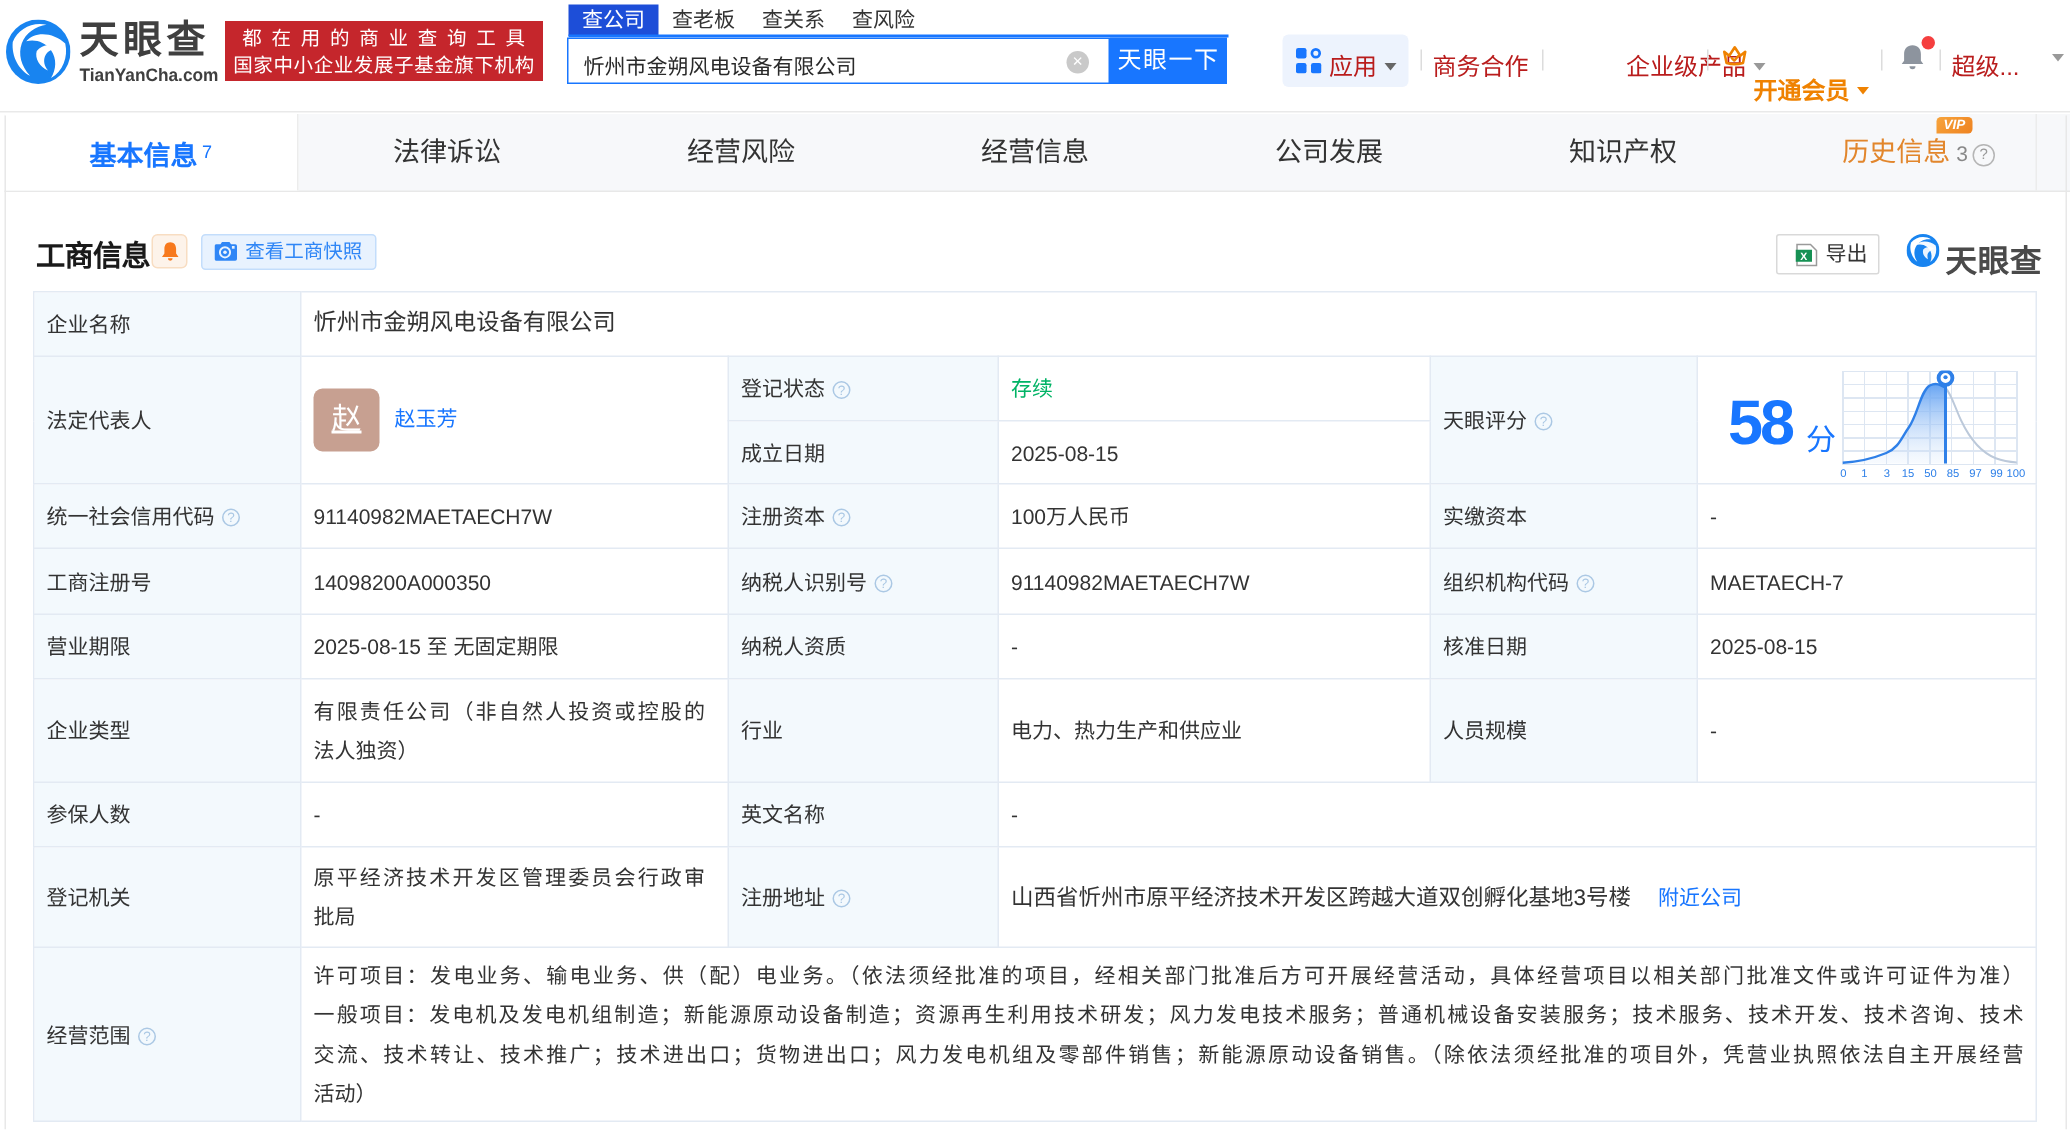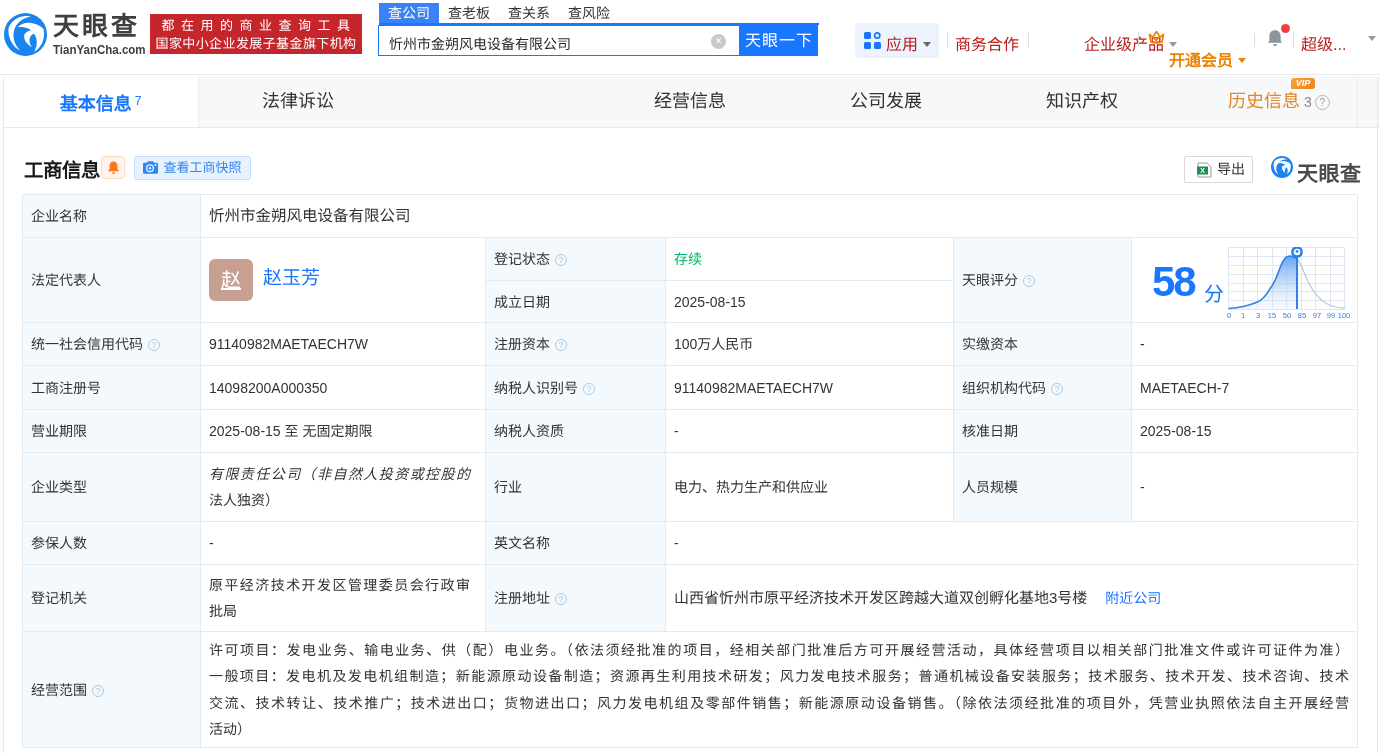--- a/index.html
+++ b/index.html
@@ -11,21 +11,21 @@
 
 
 #header { position:absolute; left:0; top:0; width:1380px; height:75px; background:#fff; border-bottom:1px solid #e9e9e9; }
 #logoTxt { position:absolute; left:53px; top:13px; font-size:26px; font-weight:bold; color:#3f3f3f; letter-spacing:3px; line-height:26px; }
 #logoSub { position:absolute; left:53px; top:43px; font-size:12px; font-weight:bold; color:#3f3f3f; letter-spacing:0; transform:scaleX(0.96); transform-origin:0 0; }
 #redBadge { position:absolute; left:150px; top:14px; width:212px; height:40px; background:#c5262c; color:#fff; text-align:center; }
 #redBadge .l1 { font-size:13px; letter-spacing:6.5px; margin-top:4px; text-indent:6px; white-space:nowrap; line-height:16px; }
 #redBadge .l2 { font-size:13px; letter-spacing:0.4px; margin-top:2px; white-space:nowrap; line-height:16px; }
 
 
-#stabActive { position:absolute; left:379px; top:3px; width:60px; height:21px; background:#3b82f6; color:#fff; font-size:14px; text-align:center; line-height:21px; }
+#stabActive { position:absolute; left:379px; top:3px; width:60px; height:21px; background:#1d4ed8; color:#fff; font-size:14px; text-align:center; line-height:21px; }
 .stab { position:absolute; top:3px; font-size:14px; color:#333; line-height:21px; }
 #stabLine { position:absolute; left:379px; top:23px; width:440px; height:2px; background:#1876ff; }
 #searchBox { position:absolute; left:378px; top:25px; width:362px; height:31px; border:1px solid #1876ff; background:#fff; }
 #searchTxt { position:absolute; left:10px; top:7px; font-size:14px; color:#2a2a2a; }
 #clearBtn { position:absolute; left:332px; top:8px; width:15px; height:15px; border-radius:50%; background:#c9c9c9; color:#fff; font-size:9px; line-height:15px; text-align:center; }
 #searchBtn { position:absolute; left:740px; top:25px; width:78px; height:31px; background:#1876ff; color:#fff; font-size:16px; text-align:center; line-height:31px; letter-spacing:1px; }
 
 
 #appChip { position:absolute; left:855px; top:23px; width:84px; height:35px; background:#edf3fd; border-radius:4px; }
 .sep { position:absolute; top:33px; width:1px; height:14px; background:#dcdcdc; }
@@ -124,20 +124,21 @@
     </svg>
     <div id="redDot"></div>
     <div class="sep" style="left:1293px;"></div>
     <div class="mitem" style="left:1301px;">超级...</div>
     <span class="caret abs" style="left:1363px;top:36px;border-top-color:#999;"></span>
   </div>
 
   <div id="tabbar">
     <div class="tab" id="tabActive" style="left:0;">基本信息<span class="supn">7</span></div>
     <div class="tab" style="left:197px;">法律诉讼</div>
+    <div class="tab" style="left:393px;">经营风险</div>
     <div class="tab" style="left:589px;">经营信息</div>
     <div class="tab" style="left:785px;">公司发展</div>
     <div class="tab" style="left:981px;">知识产权</div>
     <div class="tab" id="tabHist" style="left:1178px;">历史信息<span class="supg">3</span><span class="qmg">?</span></div>
     <div id="vipBadge">VIP</div>
     <div id="tabRborder"></div>
   </div>
   <div id="sideL"></div>
   <div id="sideR"></div>
 
@@ -181,21 +182,21 @@
         <col style="width:178px">
         <col style="width:226px">
     </colgroup>
     <tbody>
         <tr style="height:43px;">
       <td class="lbl">企业名称</td>
       <td colspan="5" style="font-size:15.5px;">忻州市金朔风电设备有限公司</td>
     </tr>
     <tr style="height:43px;">
       <td class="lbl" rowspan="2">法定代表人</td>
-      <td rowspan="2"><span id="avatar"><span>赵</span></span><a class="blue" style="margin-left:10px;font-size:19px;">赵玉芳</a></td>
+      <td rowspan="2"><span id="avatar"><span>赵</span></span><a class="blue" style="margin-left:10px;font-size:14px;">赵玉芳</a></td>
       <td class="lbl">登记状态<span class="qm">?</span></td>
       <td class="green">存续</td>
       <td class="lbl" rowspan="2">天眼评分<span class="qm">?</span></td>
       <td rowspan="2" style="padding:0;">
         <div id="scoreCell">
           <span id="score" style="position:absolute;left:20px;top:23px;line-height:40px;">58</span>
           <span id="scoreFen" style="position:absolute;left:69px;top:42px;">分</span>
           <div id="chartWrap">
           <svg width="128" height="73" viewBox="0 0 128 73">
             <defs>
@@ -255,21 +256,21 @@
       <td class="lbl">营业期限</td>
       <td>2025-08-15 至 无固定期限</td>
       <td class="lbl">纳税人资质</td>
       <td>-</td>
       <td class="lbl">核准日期</td>
       <td>2025-08-15</td>
     </tr>
     <tr style="height:69px;">
       <td class="lbl">企业类型</td>
       <td>
-            <div class="just" style="width:261px;font-style:italic;">有限责任公司（非自然人投资或控股的</div>
+            <div class="just" style="width:261px;">有限责任公司（非自然人投资或控股的</div>
             <div>法人独资）</div>
           </td>
       <td class="lbl">行业</td>
       <td>电力、热力生产和供应业</td>
       <td class="lbl">人员规模</td>
       <td>-</td>
     </tr>
     <tr style="height:43px;">
       <td class="lbl">参保人数</td>
       <td>-</td>

